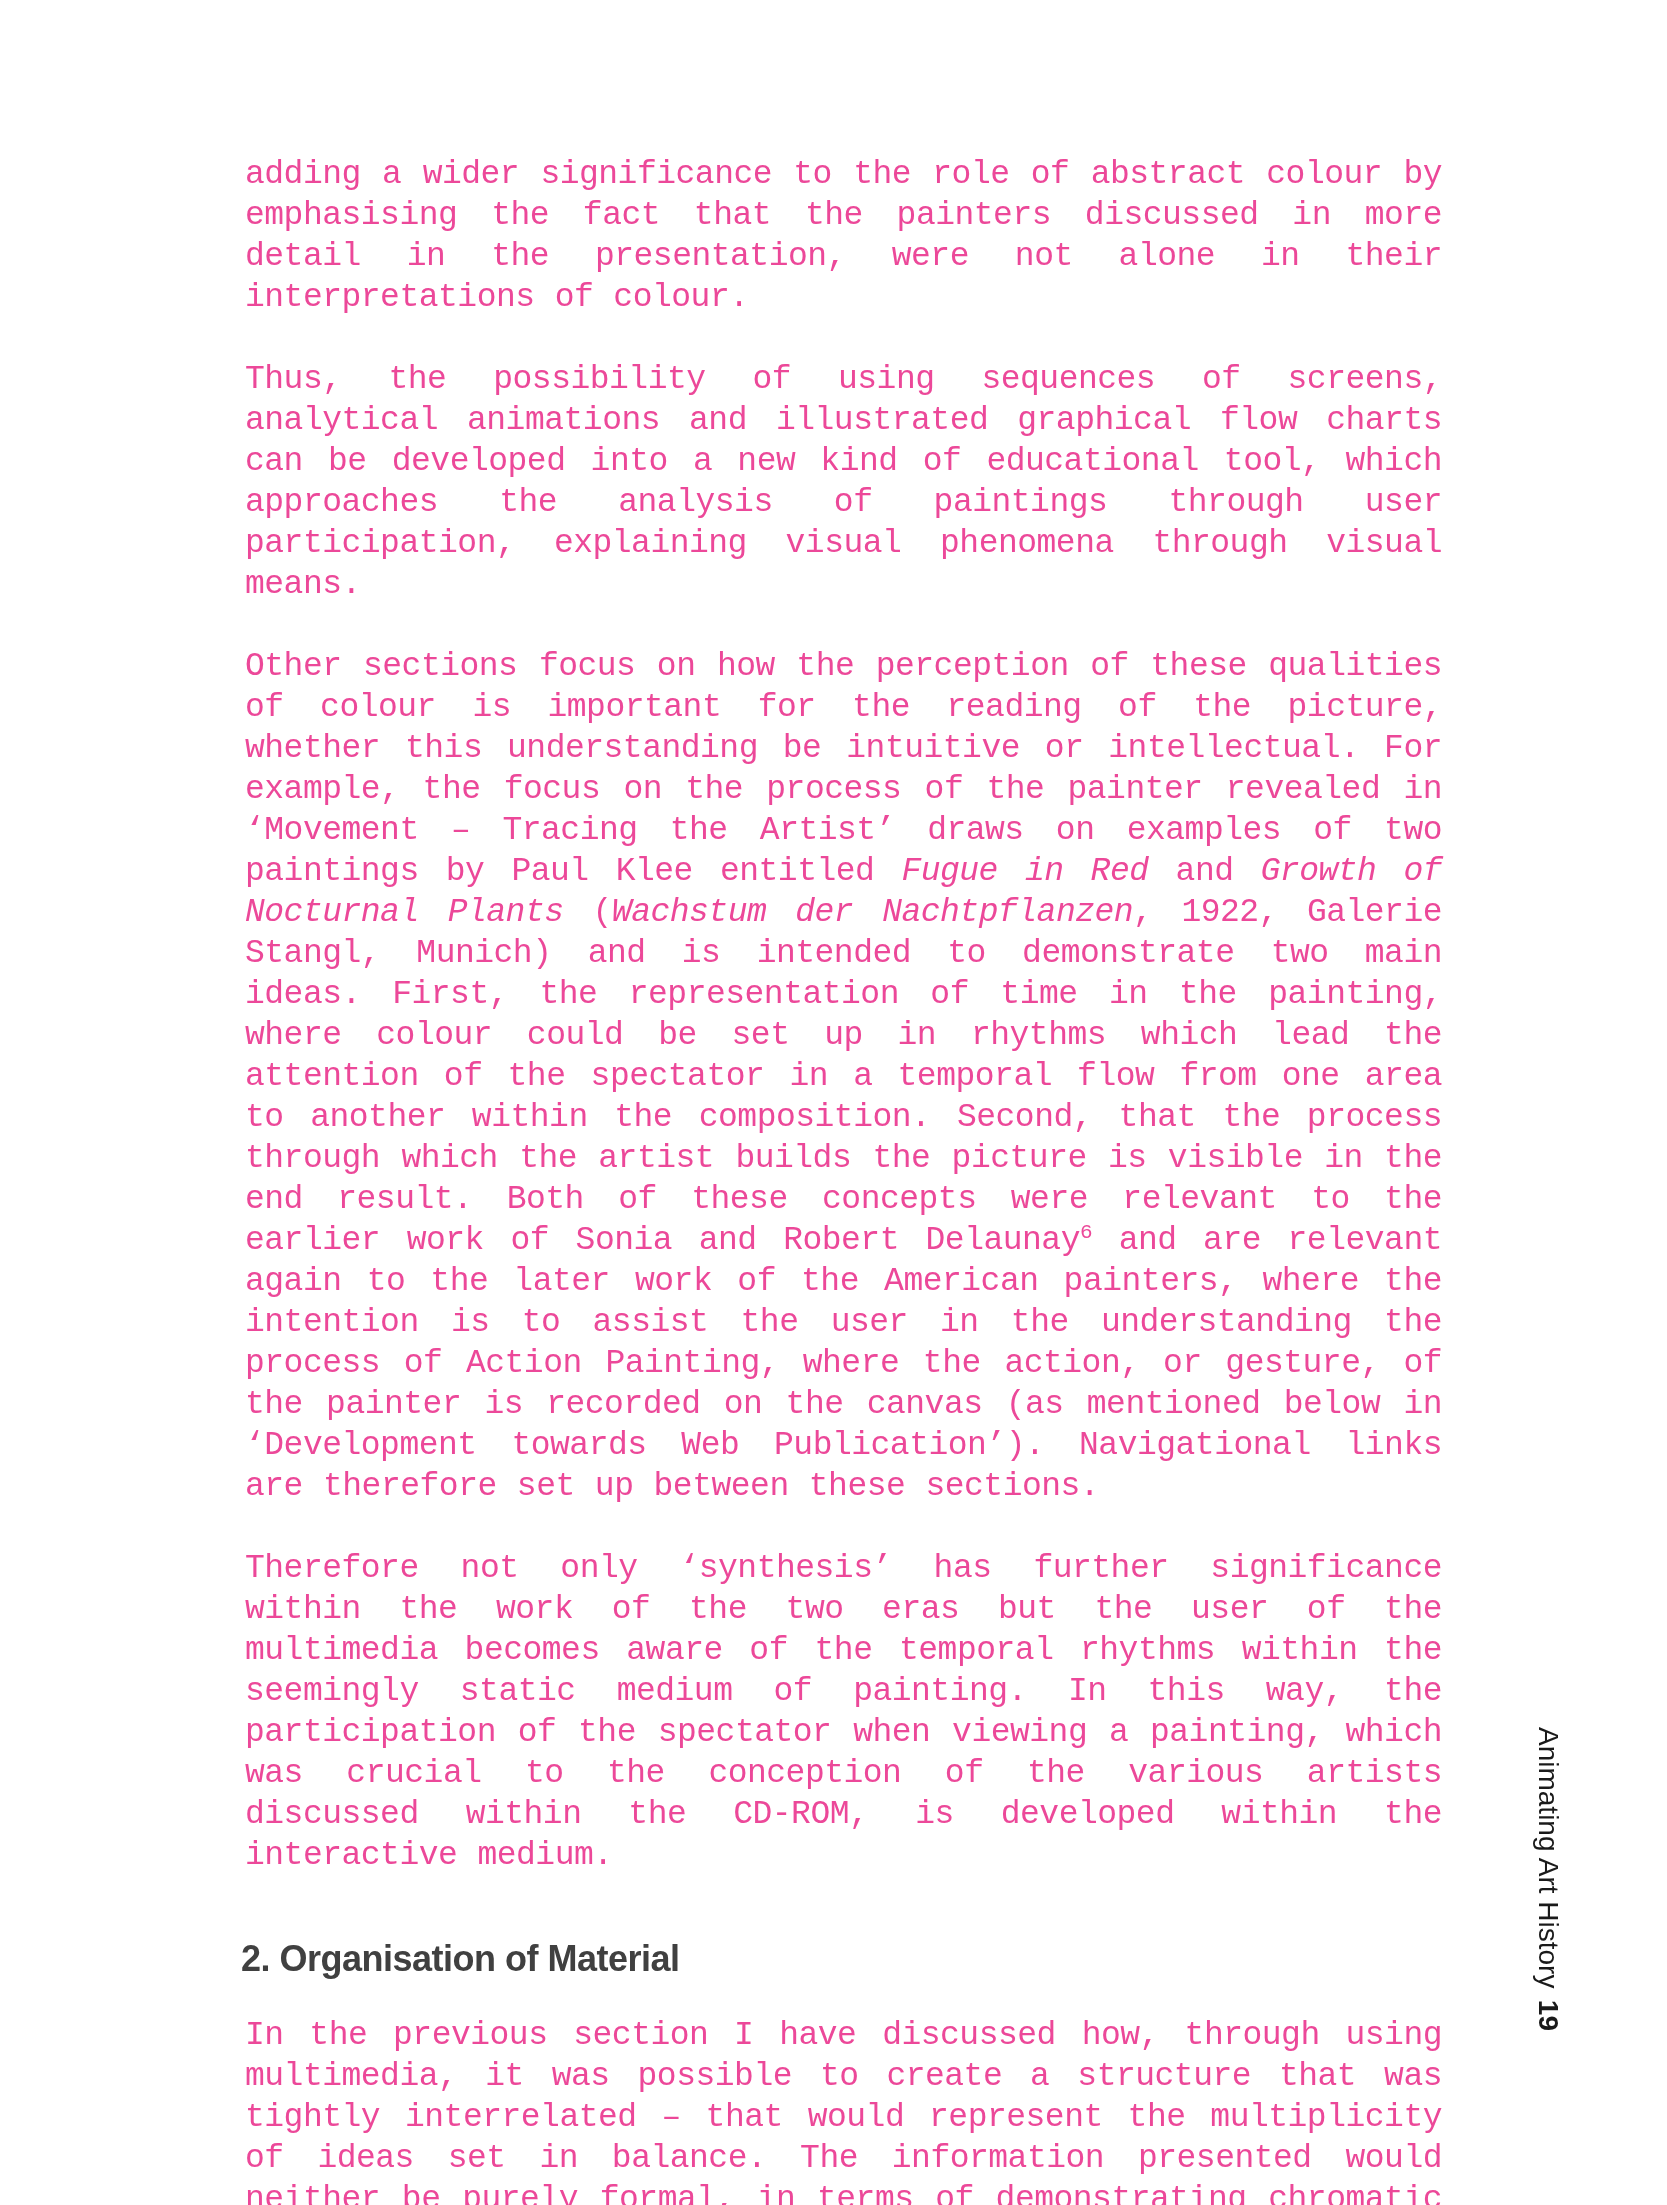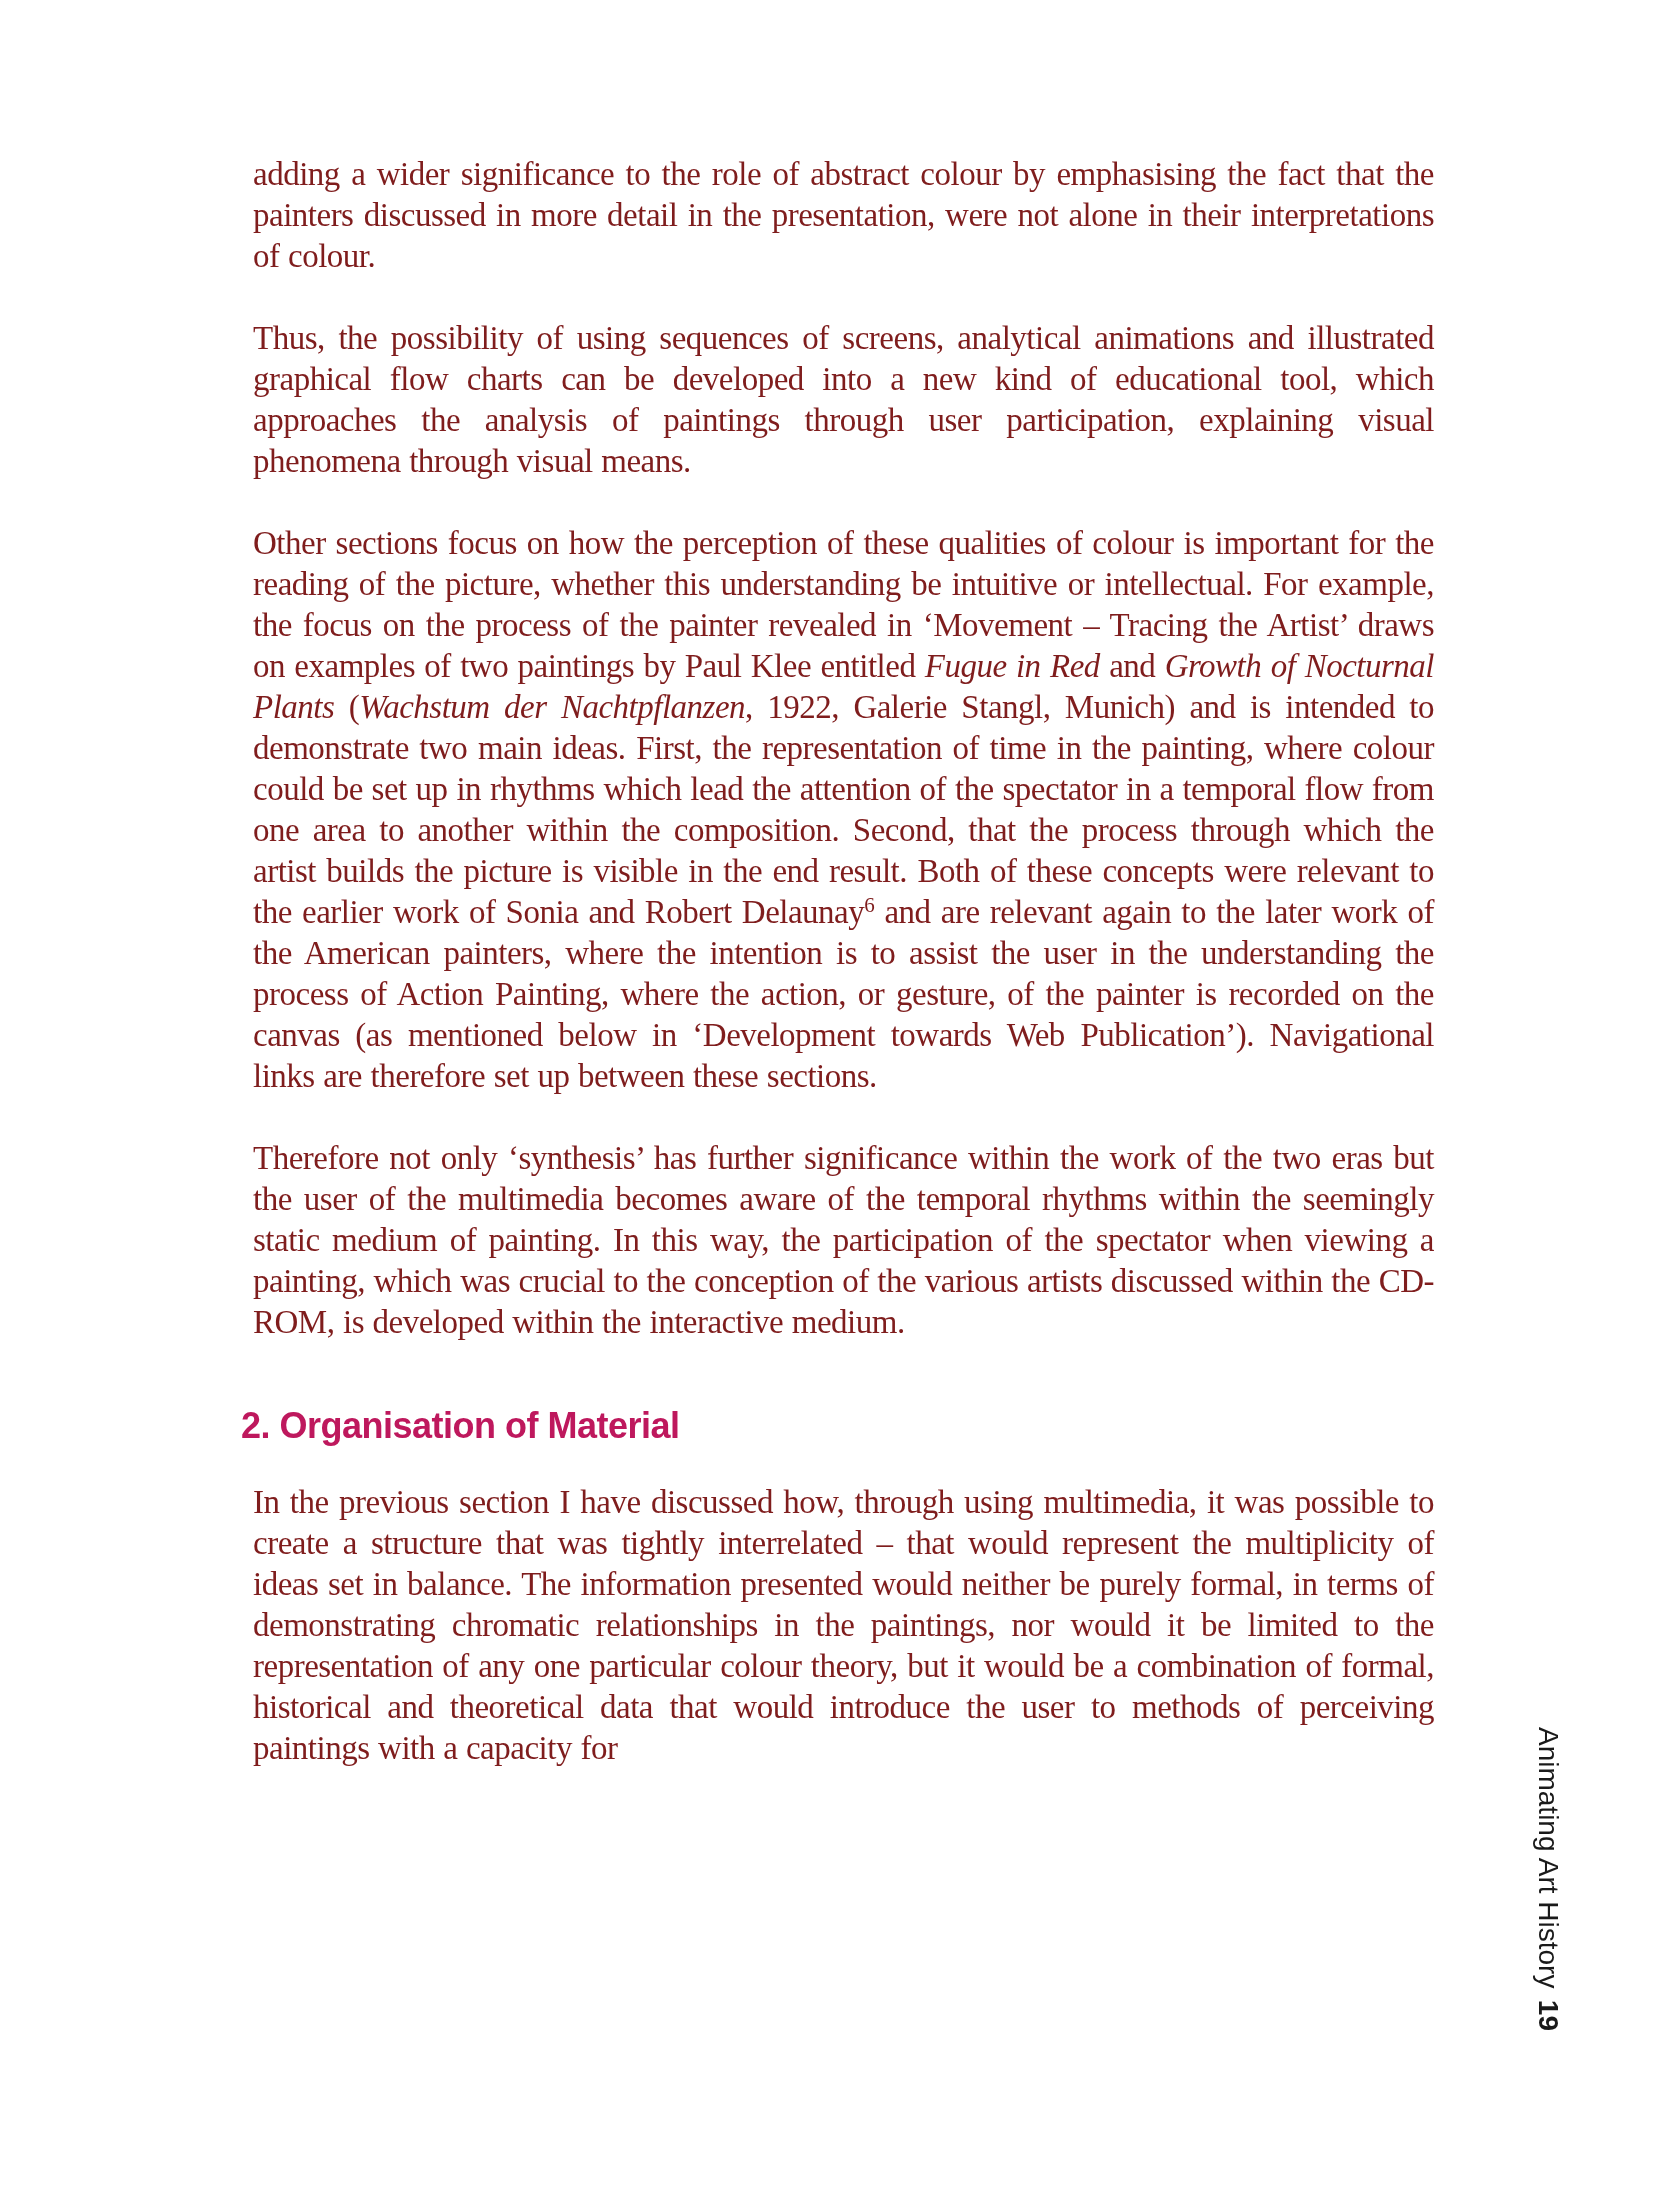--- a/index.html
+++ b/index.html
@@ -14,28 +14,28 @@
       overflow: hidden;
       color: #1a1a1a;
     }
     .page {
       position: absolute;
       left: 241px;
       top: 154px;
       width: 1205px;
     }
     .para {
-      font-family: Liberation Serif, serif;
+      font-family: Liberation Mono, monospace;
       font-size: 33px;
       line-height: 41px;
       text-align: justify;
-      margin: 12px;
+      margin: 4px;
       letter-spacing: -0.5px;
       word-spacing: 0.8px;
-      color: #7f1d1d;
+      color: #ec4899;
     }
     .para em {
       font-style: italic;
     }
     .para sup {
       font-size: 21px;
       line-height: 0;
       vertical-align: 11.4px;
     }
     .p1 { margin-top: 0; }
@@ -51,21 +51,21 @@
     }
     .p3 { margin-top: 41px; }
     .p4 { margin-top: 41px; }
     .section-head {
       font-family: "Liberation Sans", "DejaVu Sans", sans-serif;
       font-weight: bold;
       font-size: 36px;
       line-height: 45px;
       margin: 60px 0 0 0;
       letter-spacing: -0.5px;
-      color: #be185d;
+      color: #404040;
     }
     .p5 { margin-top: 34px; }
     .running-footer {
       position: absolute;
       left: 1522px;
       top: 1727px;
       width: 49px;
       height: 341px;
     }
     .running-footer-inner {

